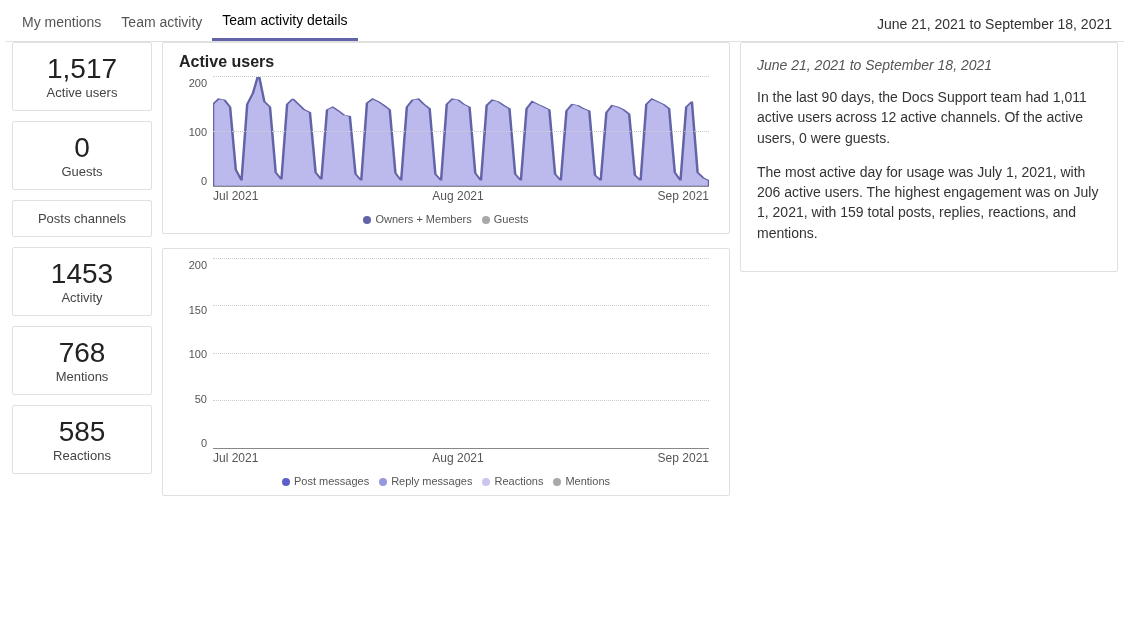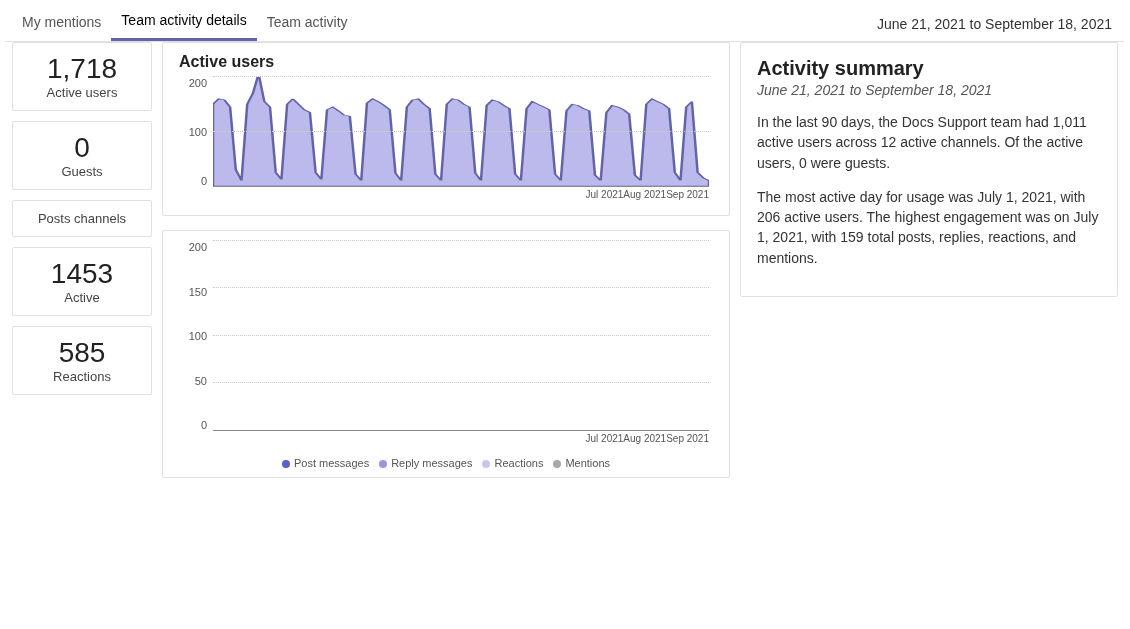--- a/index.html
+++ b/index.html
@@ -27,64 +27,68 @@
   .stat .v{font-size:28px}
   .stat .l{font-size:13px;color:#444}
   .midcol{flex:1;display:flex;flex-direction:column;gap:14px}
   .chartcard{padding:10px 16px 8px}
   .ch-title{font-weight:600;font-size:16px;margin-bottom:6px}
   .plot{position:relative;height:130px}
   .plot2{position:relative;height:210px}
   .yaxis{position:absolute;left:0;top:0;bottom:20px;width:28px;display:flex;flex-direction:column;justify-content:space-between;font-size:11px;color:#555;text-align:right}
   .plotarea{position:absolute;left:34px;right:4px;top:0;bottom:20px;border-bottom:1px solid #888}
   .gl{position:absolute;left:0;right:0;border-top:1px dotted #ccc}
-  .xaxis{position:absolute;left:44px;right:4px;bottom:0;height:18px;display:flex;justify-content:flex-end;font-size:10px;color:#555}
+  .xaxis{position:absolute;left:34px;right:4px;bottom:0;height:18px;display:flex;justify-content:space-between;font-size:12px;color:#555}
   .legend{text-align:center;font-size:11px;color:#555;padding-top:6px}
   .ldot{display:inline-block;width:8px;height:8px;border-radius:4px;margin:0 4px 0 10px;vertical-align:middle}
   .ldot:first-child{margin-left:0}
   .area-svg{position:absolute;left:0;top:0;width:100%;height:100%}
   .bars{position:absolute;left:0;right:0;bottom:0;top:0;display:flex;align-items:flex-end}
   .bar{flex:1;margin:0 1px;display:flex;flex-direction:column;justify-content:flex-end}
   .seg{width:100%}
   .rightcol{width:378px}
   .summary{padding:14px 16px}
   .summary h2{margin:0 0 2px;font-size:20px;font-weight:700}
   .summary .sub{font-style:italic;color:#555;margin-bottom:14px}
   .summary p{margin:0 0 14px;font-size:14px;line-height:1.45;color:#333}
 </style>
 </head>
 <body>
 
 <div class="page">
 
   <div class="tabs">
     <div class="tab">My mentions</div>
+    <div class="tab">Team activity</div>
     <div class="tab active">Team activity details</div>
-    <div class="tab">Team activity</div>
     <div class="daterange">June 21, 2021 to September 18, 2021</div>
   </div>
 
 
   <div class="grid">
 
     <div class="leftcol" id="stats-col">
         <div class="card stat">
-          <div class="v">1,718</div>
+          <div class="v">1,517</div>
           <div class="l">Active users</div>
         </div>
         <div class="card stat">
           <div class="v">0</div>
           <div class="l">Guests</div>
         </div>
         <div class="card stat">
           <div class="l">Posts channels</div>
         </div>
         <div class="card stat">
           <div class="v">1453</div>
-          <div class="l">Active</div>
+          <div class="l">Activity</div>
+        </div>
+        <div class="card stat">
+          <div class="v">768</div>
+          <div class="l">Mentions</div>
         </div>
         <div class="card stat">
           <div class="v">585</div>
           <div class="l">Reactions</div>
         </div>
       </div>
 
     <div class="midcol">
 
       <div class="card chartcard">
@@ -101,20 +105,21 @@
               </svg>
           <div class="gl" style="bottom: 50%;"></div>
               <div class="gl" style="bottom: 100%;"></div>
             </div>
           <div class="xaxis" id="au-xaxis">
               <span>Jul 2021</span>
               <span>Aug 2021</span>
               <span>Sep 2021</span>
             </div>
         </div>
+        <div class="legend" id="au-legend"><span class="ldot" style="background:#6264A7"></span>Owners + Members<span class="ldot" style="background:#a8a8a8"></span>Guests</div>
       </div>
 
       <div class="card chartcard">
         <div class="plot2">
           <div class="yaxis" id="en-yaxis">
               <div>200</div>
               <div>150</div>
               <div>100</div>
               <div>50</div>
               <div>0</div>
@@ -532,21 +537,20 @@
               <span>Sep 2021</span>
             </div>
         </div>
         <div class="legend" id="en-legend"><span class="ldot" style="background:#5b5fc7"></span>Post messages<span class="ldot" style="background:#9699e0"></span>Reply messages<span class="ldot" style="background:#c9c5f0"></span>Reactions<span class="ldot" style="background:#a8a8a8"></span>Mentions</div>
       </div>
 
     </div>
 
     <div class="rightcol">
       <div class="card summary">
-        <h2>Activity summary</h2>
         <div class="sub">June 21, 2021 to September 18, 2021</div>
         <p>In the last 90 days, the Docs Support team had 1,011 active users across 12 active channels. Of the active users, 0 were guests.</p>
         <p>The most active day for usage was July 1, 2021, with 206 active users. The highest engagement was on July 1, 2021, with 159 total posts, replies, reactions, and mentions.</p>
       </div>
     </div>
 
   </div>
 </div>
 
 </body></html>

